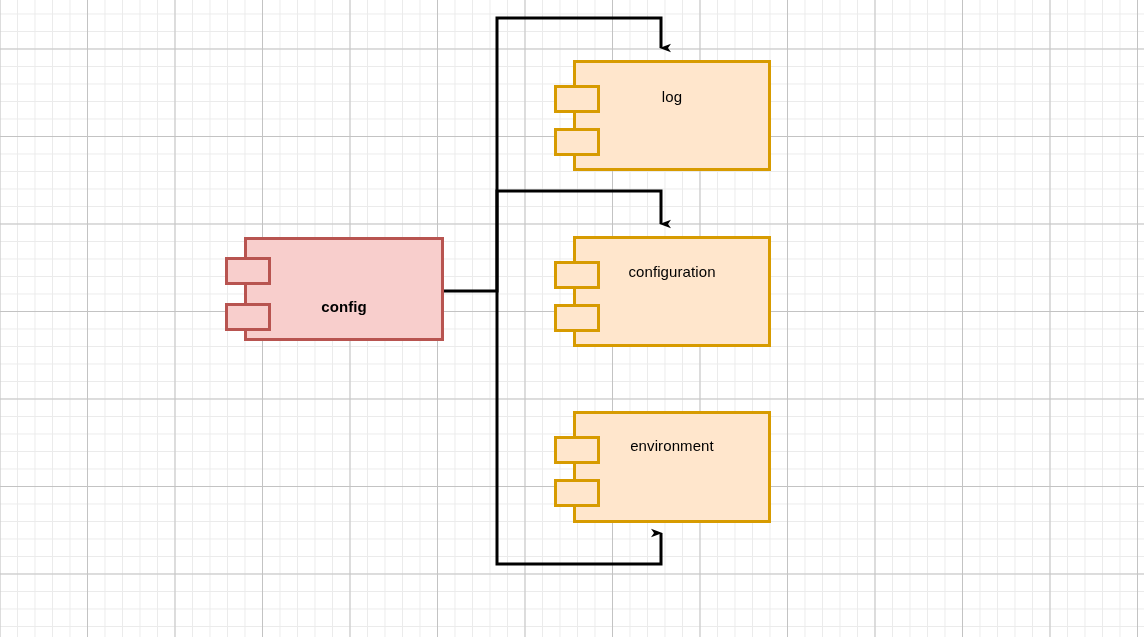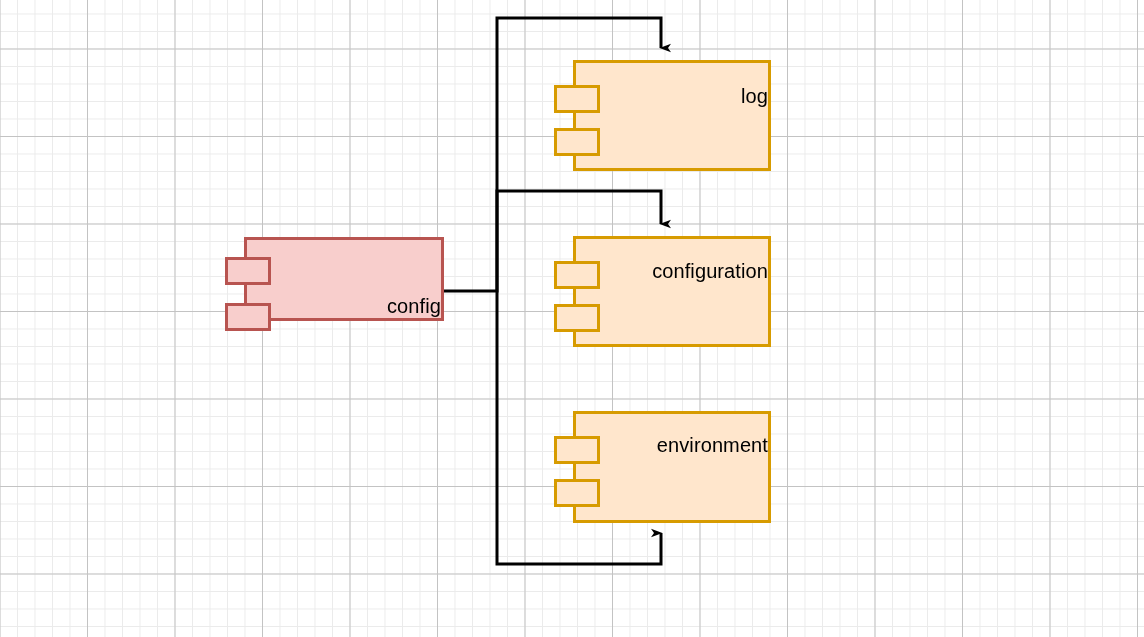--- a/index.html
+++ b/index.html
@@ -36,23 +36,23 @@
   }
   .component {
     position: absolute;
     box-sizing: border-box;
     border-style: solid;
     border-width: 3px;
   }
   .component .label {
     position: absolute;
     left: 0; right: 0;
-    text-align: right;
+    text-align: center;
     color: #000000;
-    font-size: 20px;
+    font-size: 15px;
     line-height: 27px;
     letter-spacing: 0.1px;
     white-space: nowrap;
   }
   .port {
     position: absolute;
     box-sizing: border-box;
     border-style: solid;
     border-width: 3px;
     width: 46px;
@@ -72,21 +72,21 @@
       <marker id="arrow-up" markerWidth="14" markerHeight="14" refX="5.2" refY="10.2" orient="auto" markerUnits="userSpaceOnUse">
         <path d="M 1.0 0.2 L 5.2 11.6 L 9.4 0.2 L 5.2 3.2 Z" fill="#000000"></path>
       </marker>
     </defs>
 
     <path id="edge-path-0" fill="none" stroke="#000000" stroke-width="3" stroke-linecap="butt" stroke-linejoin="miter" marker-end="url(#arrow-down)" d="M 444 291 L 497 291 L 497 18 L 661 18 L 661 48"></path>
     <path id="edge-path-1" fill="none" stroke="#000000" stroke-width="3" stroke-linecap="butt" stroke-linejoin="miter" marker-end="url(#arrow-down)" d="M 497 291 L 497 191 L 661 191 L 661 224"></path>
     <path id="edge-path-2" fill="none" stroke="#000000" stroke-width="3" stroke-linecap="butt" stroke-linejoin="miter" marker-end="url(#arrow-up)" d="M 497 291 L 497 564 L 661 564 L 661 533"></path>
   </svg>
 
-  <div class="component" id="comp-config" style="left: 244px; top: 237px; width: 200px; height: 84px; background: rgb(248, 206, 204); border-color: rgb(184, 84, 80);">
+  <div class="component" id="comp-config" style="left: 244px; top: 237px; width: 200px; height: 104px; background: rgb(248, 206, 204); border-color: rgb(184, 84, 80); font-weight: bold;">
     <span class="label" style="top: 53px;">config</span>
     <span class="port" style="left: -22px; top: 17px; background: rgb(248, 206, 204); border-color: rgb(184, 84, 80);"></span>
     <span class="port" style="left: -22px; top: 63px; background: rgb(248, 206, 204); border-color: rgb(184, 84, 80);"></span>
   </div>
 
   <div class="component" id="comp-log" style="left: 573px; top: 60px; width: 198px; height: 111px; background: rgb(255, 230, 204); border-color: rgb(215, 155, 0);">
     <span class="label" style="top: 20px;">log</span>
     <span class="port" style="left: -22px; top: 22px; background: rgb(255, 230, 204); border-color: rgb(215, 155, 0);"></span>
     <span class="port" style="left: -22px; top: 65px; background: rgb(255, 230, 204); border-color: rgb(215, 155, 0);"></span>
   </div>

